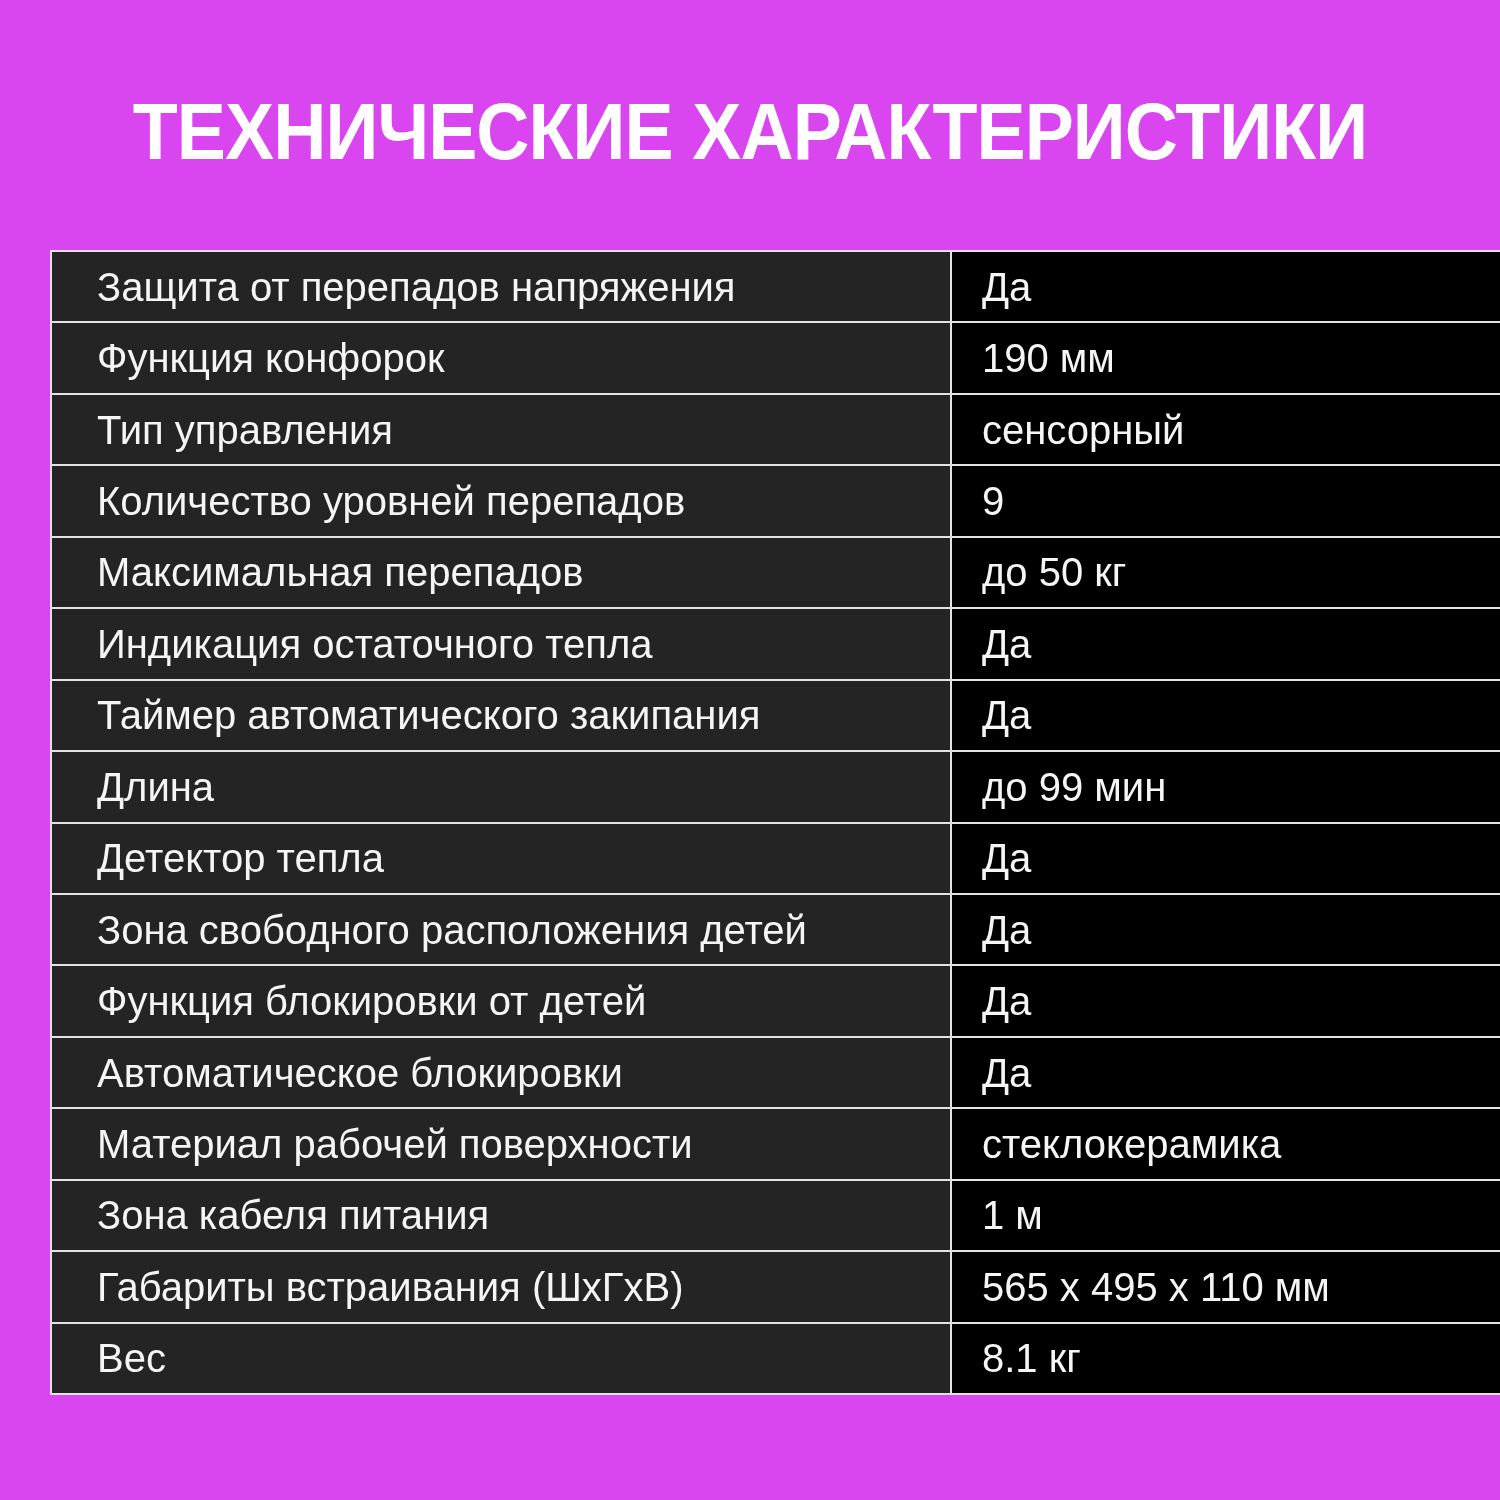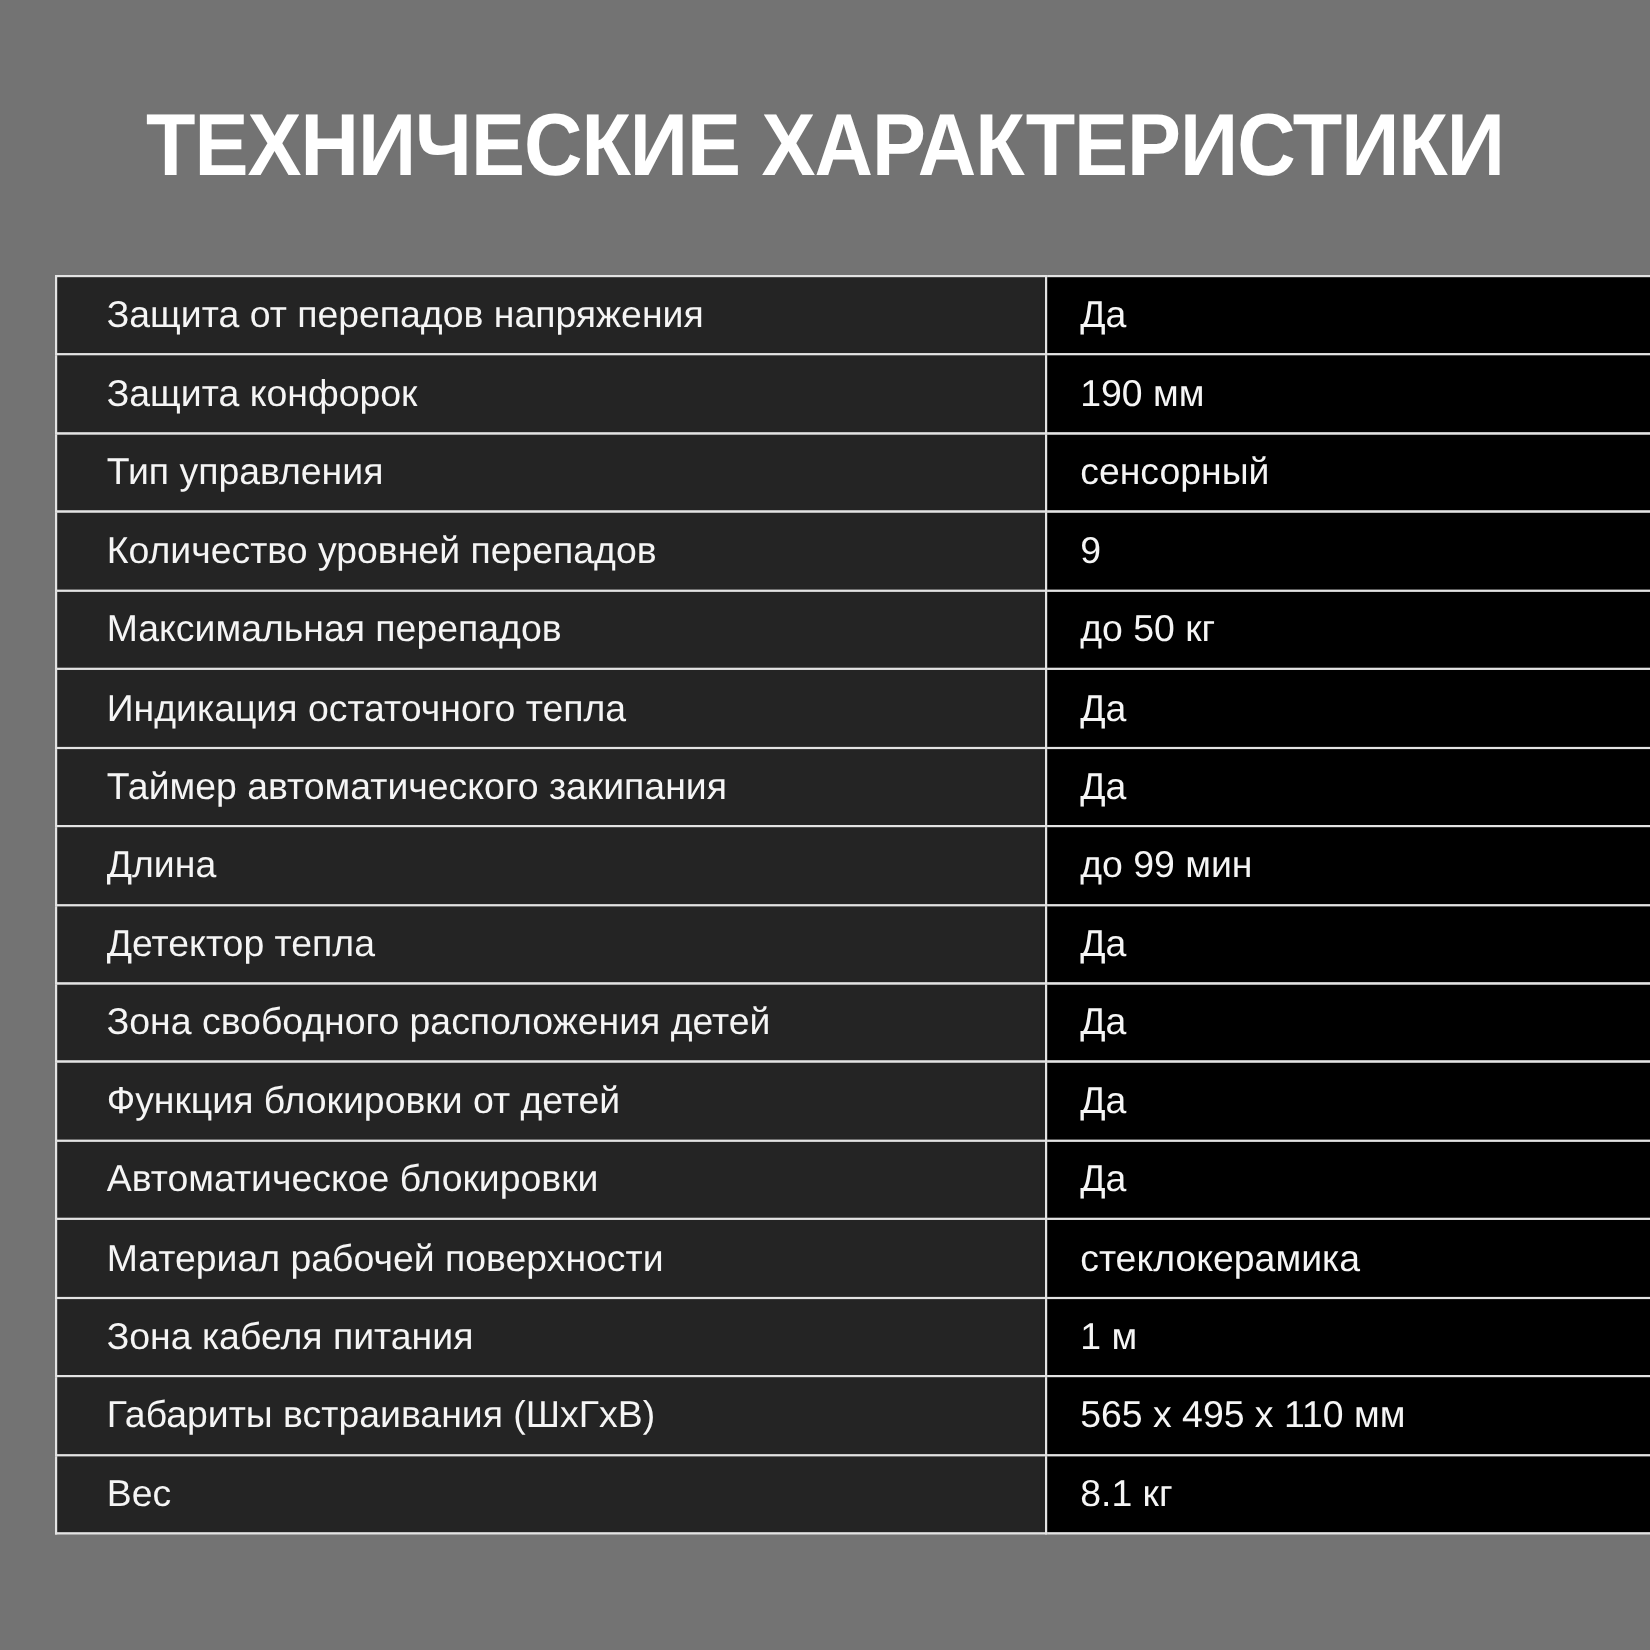--- a/index.html
+++ b/index.html
@@ -4,21 +4,21 @@
 <style>
   html, body {
     margin: 0;
     padding: 0;
     background: #000000;
   }
   .page {
     position: relative;
     width: 1500px;
     height: 1500px;
-    background: #737373;
+    background: #d946ef;
     overflow: hidden;
     font-family: "Liberation Sans", sans-serif;
   }
   .page-title {
     position: absolute;
     top: 92px;
     left: 0;
     width: 100%;
     text-align: center;
     color: #ffffff;
@@ -36,21 +36,21 @@
     top: 250px;
     width: 1400px;
     height: 1145px;
     border-collapse: collapse;
     table-layout: fixed;
   }
   table.spec-table td {
     border: 2px solid #e3e3e3;
     vertical-align: middle;
     color: #f5f5f5;
-    font-size: 34px;
+    font-size: 40px;
     font-weight: 400;
     line-height: 1.2;
     white-space: nowrap;
     overflow: hidden;
   }
   td.label-cell {
     background: #242424;
     width: 833px;
     padding: 0 20px 0 45px;
   }
@@ -67,21 +67,21 @@
 
   <div class="page-title">ТЕХНИЧЕСКИЕ ХАРАКТЕРИСТИКИ</div>
 
   <table class="spec-table">
     <tbody>
       <tr>
         <td class="label-cell">Защита от перепадов напряжения</td>
         <td class="value-cell">Да</td>
       </tr>
       <tr>
-        <td class="label-cell">Защита конфорок</td>
+        <td class="label-cell">Функция конфорок</td>
         <td class="value-cell">190 мм</td>
       </tr>
       <tr>
         <td class="label-cell">Тип управления</td>
         <td class="value-cell">сенсорный</td>
       </tr>
       <tr>
         <td class="label-cell">Количество уровней перепадов</td>
         <td class="value-cell">9</td>
       </tr>

